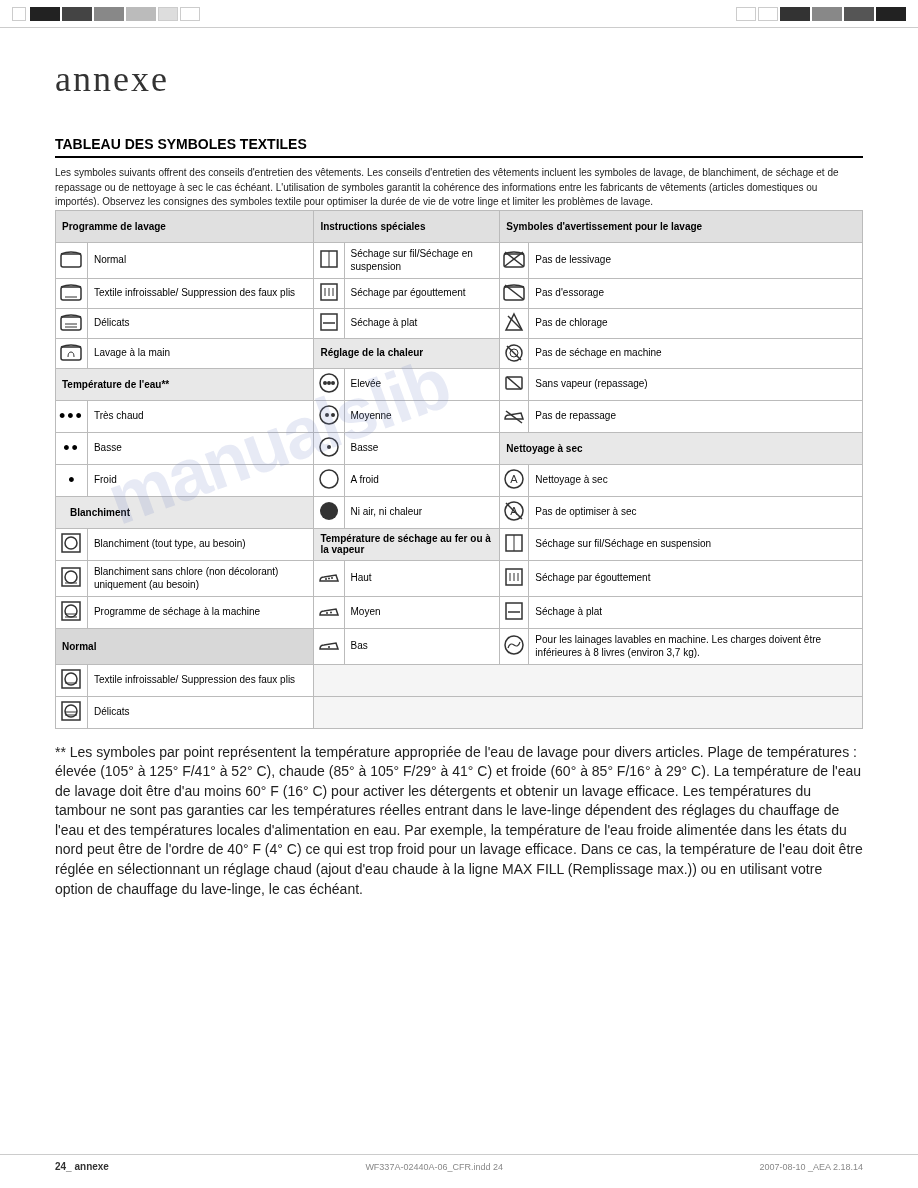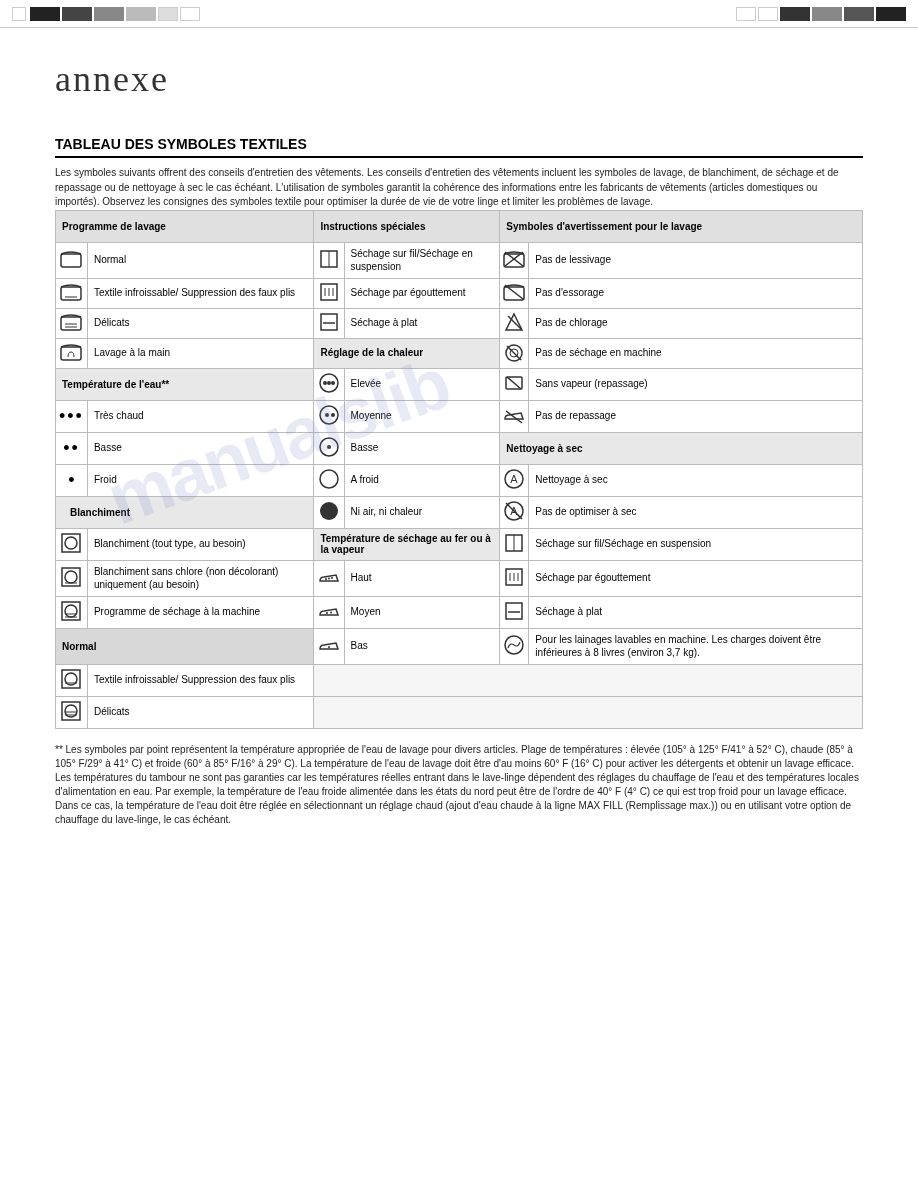--- a/index.html
+++ b/index.html
@@ -89,21 +89,21 @@
     .symbols-table th {
       background: #e0e0e0;
       font-weight: bold;
       font-size: 10px;
       text-align: left;
       padding: 10px 6px;
     }
 
     
     .footnote {
-      font-size: 10px;
+      font-size: 14px;
       line-height: 1.4;
       margin-bottom: 12px;
       color: #222;
     }
 
     
     .page-footer {
       display: flex;
       justify-content: space-between;
       align-items: center;
@@ -512,14 +512,19 @@
           <td class="text-cell">Délicats</td>
           <td colspan="4" style="background:#f5f5f5;"></td>
         </tr>
       </tbody>
     </table>
 
     <div class="footnote">** Les symboles par point représentent la température appropriée de l'eau de lavage pour divers articles. Plage de températures : élevée (105° à 125° F/41° à 52° C), chaude (85° à 105° F/29° à 41° C) et froide (60° à 85° F/16° à 29° C). La température de l'eau de lavage doit être d'au moins 60° F (16° C) pour activer les détergents et obtenir un lavage efficace. Les températures du tambour ne sont pas garanties car les températures réelles entrant dans le lave-linge dépendent des réglages du chauffage de l'eau et des températures locales d'alimentation en eau. Par exemple, la température de l'eau froide alimentée dans les états du nord peut être de l'ordre de 40° F (4° C) ce qui est trop froid pour un lavage efficace. Dans ce cas, la température de l'eau doit être réglée en sélectionnant un réglage chaud (ajout d'eau chaude à la ligne MAX FILL (Remplissage max.)) ou en utilisant votre option de chauffage du lave-linge, le cas échéant.</div>
 
   </div>
 
+  <div class="page-footer">
+    <div class="page-num">24_ annexe</div>
+    <div style="font-size:9px;color:#888;">WF337A-02440A-06_CFR.indd  24</div>
+    <div style="font-size:9px;color:#888;">2007-08-10  _AEA 2.18.14</div>
+  </div>
 
 </div>
 
 </body></html>

